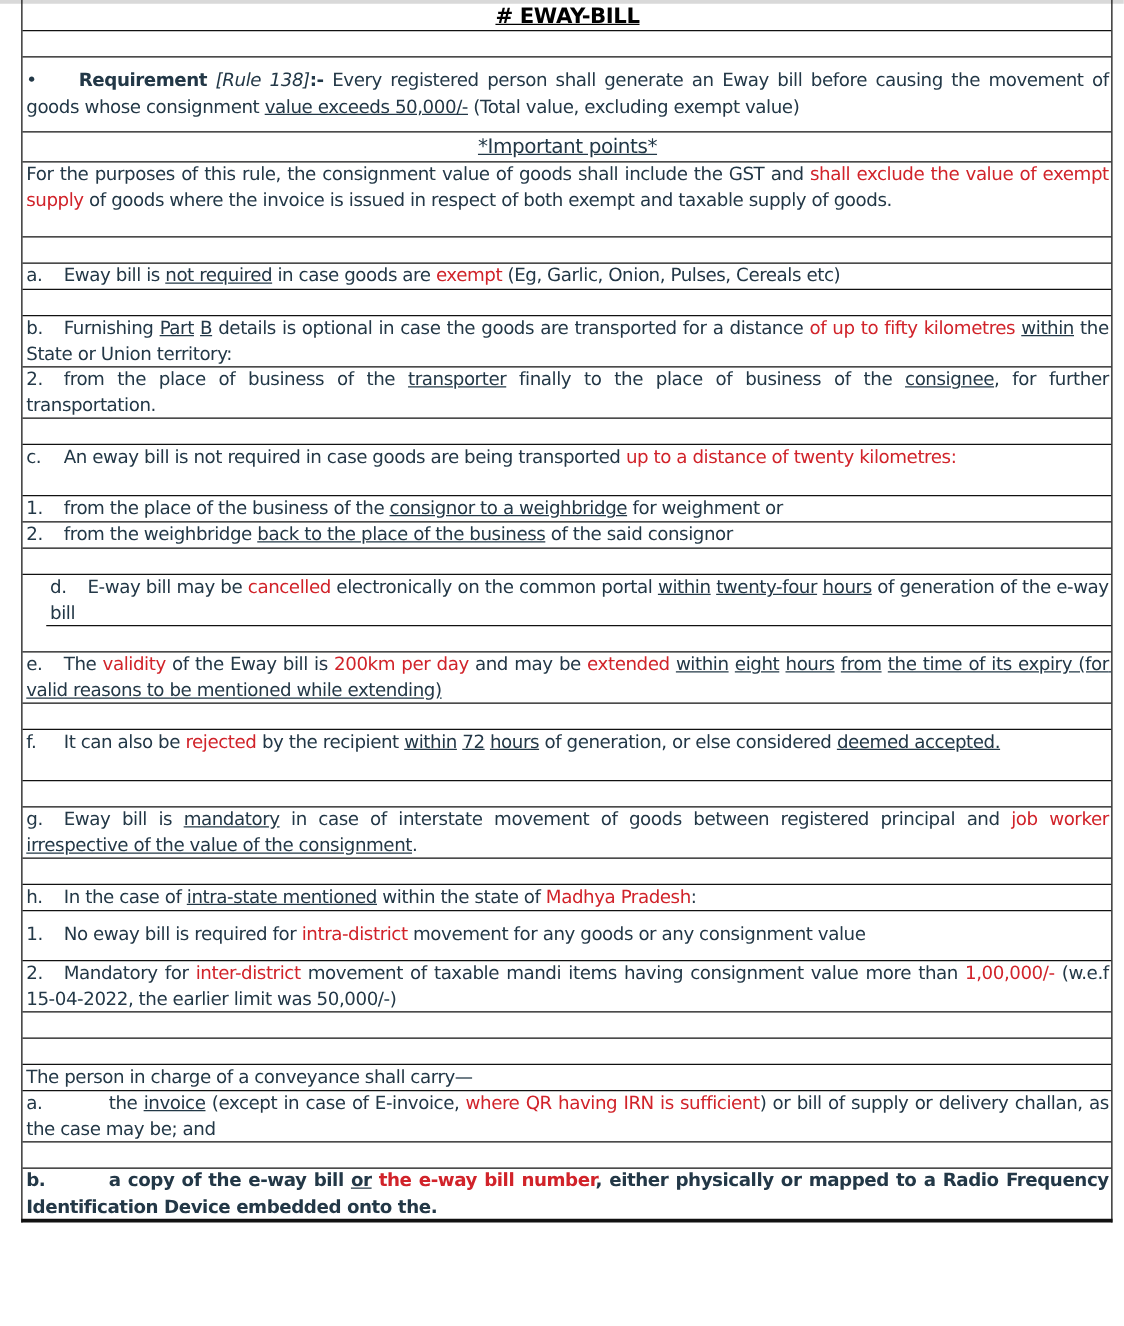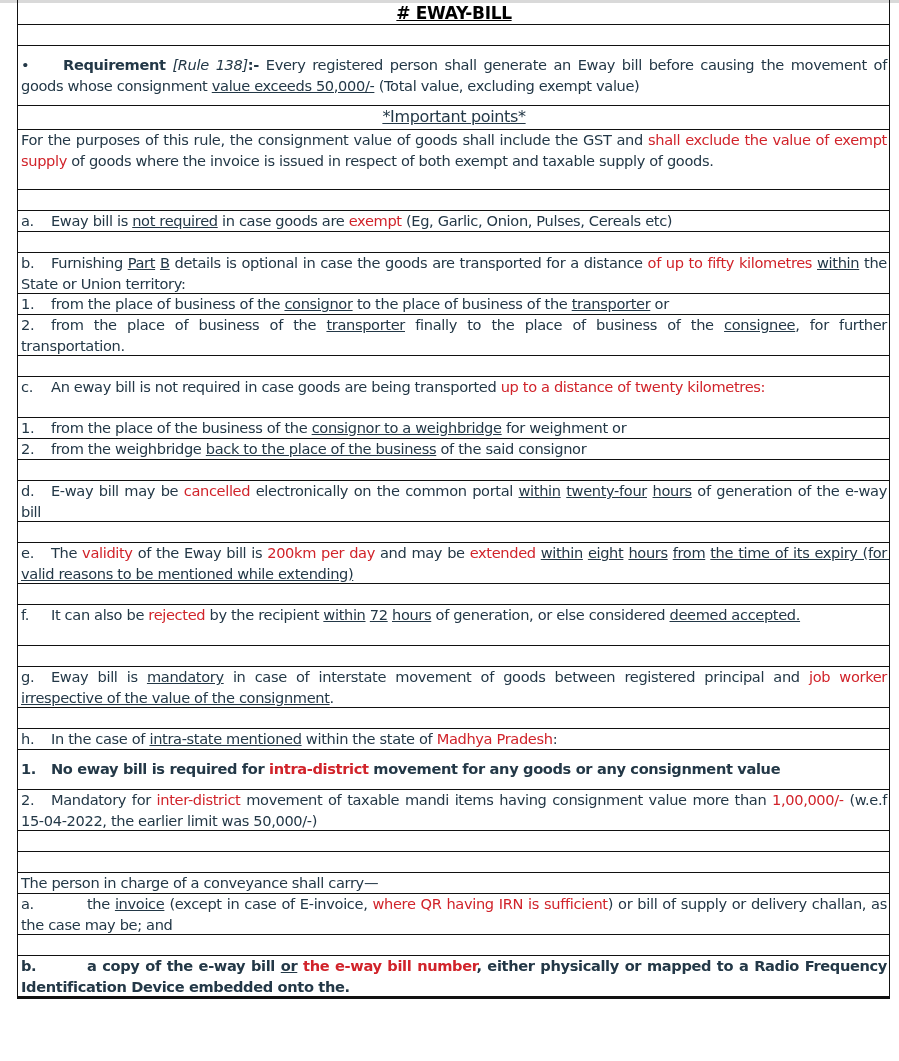--- a/index.html
+++ b/index.html
@@ -67,23 +67,20 @@
   <div class="row" style="height:21px;">
     <span class="lab" style="white-space: pre-wrap;">a.</span><span style="white-space: pre-wrap;">Eway bill is </span><span class="u" style="white-space: pre-wrap;">not required</span><span style="white-space: pre-wrap;"> in case goods are </span><span class="red" style="white-space: pre-wrap;">exempt</span><span style="white-space: pre-wrap;"> (Eg, Garlic, Onion, Pulses, Cereals etc)</span>
   </div>
 
   <div class="row" style="height:21px;"></div>
 
   <div class="row" style="height:41px;">
     <span class="lab" style="white-space: pre-wrap;">b.</span><span style="white-space: pre-wrap;">Furnishing </span><span class="u" style="white-space: pre-wrap;">Part</span><span style="white-space: pre-wrap;"> </span><span class="u" style="white-space: pre-wrap;">B</span><span style="white-space: pre-wrap;"> details is optional in case the goods are transported for a distance </span><span class="red" style="white-space: pre-wrap;">of up to fifty kilometres</span><span style="white-space: pre-wrap;"> </span><span class="u" style="white-space: pre-wrap;">within</span><span style="white-space: pre-wrap;"> the State or Union territory:</span>
   </div>
 
-  <div class="row" style="height:21px;">
-    <span class="lab" style="white-space: pre-wrap;">1.</span><span style="white-space: pre-wrap;">from the place of business of the </span><span class="u" style="white-space: pre-wrap;">consignor</span><span style="white-space: pre-wrap;"> to the place of business of the </span><span class="u" style="white-space: pre-wrap;">transporter</span><span style="white-space: pre-wrap;"> or</span>
-  </div>
 
   <div class="row" style="height:41px;">
     <span class="lab" style="white-space: pre-wrap;">2.</span><span style="white-space: pre-wrap;">from the place of business of the </span><span class="u" style="white-space: pre-wrap;">transporter</span><span style="white-space: pre-wrap;"> finally to the place of business of the </span><span class="u" style="white-space: pre-wrap;">consignee</span><span style="white-space: pre-wrap;">, for further transportation.</span>
   </div>
 
   <div class="row" style="height:21px;"></div>
 
   <div class="row" style="height:41px;">
     <span class="lab" style="white-space: pre-wrap;">c.</span><span style="white-space: pre-wrap;">An eway bill is not required in case goods are being transported </span><span class="red" style="white-space: pre-wrap;">up to a distance of twenty kilometres:</span>
   </div>
@@ -92,21 +89,21 @@
     <span class="lab" style="white-space: pre-wrap;">1.</span><span style="white-space: pre-wrap;">from the place of the business of the </span><span class="u" style="white-space: pre-wrap;">consignor to a weighbridge</span><span style="white-space: pre-wrap;"> for weighment or</span>
   </div>
 
   <div class="row" style="height:21px;">
     <span class="lab" style="white-space: pre-wrap;">2.</span><span style="white-space: pre-wrap;">from the weighbridge </span><span class="u" style="white-space: pre-wrap;">back to the place of the business</span><span style="white-space: pre-wrap;"> of the said consignor</span>
   </div>
 
 
   <div class="row" style="height:21px;"></div>
 
-  <div class="row" style="height:41px;">
+  <div class="row" style="height:41px;margin-left:19px;">
     <span class="lab" style="white-space: pre-wrap;">d.</span><span style="white-space: pre-wrap;">E-way bill may be </span><span class="red" style="white-space: pre-wrap;">cancelled</span><span style="white-space: pre-wrap;"> electronically on the common portal </span><span class="u" style="white-space: pre-wrap;">within</span><span style="white-space: pre-wrap;"> </span><span class="u" style="white-space: pre-wrap;">twenty-four</span><span style="white-space: pre-wrap;"> </span><span class="u" style="white-space: pre-wrap;">hours</span><span style="white-space: pre-wrap;"> of generation of the e-way bill</span>
   </div>
 
   <div class="row" style="height:21px;"></div>
 
   <div class="row" style="height:41px;">
     <span class="lab" style="white-space: pre-wrap;">e.</span><span style="white-space: pre-wrap;">The </span><span class="red" style="white-space: pre-wrap;">validity</span><span style="white-space: pre-wrap;"> of the Eway bill is </span><span class="red" style="white-space: pre-wrap;">200km per day</span><span style="white-space: pre-wrap;"> and may be </span><span class="red" style="white-space: pre-wrap;">extended</span><span style="white-space: pre-wrap;"> </span><span class="u" style="white-space: pre-wrap;">within</span><span style="white-space: pre-wrap;"> </span><span class="u" style="white-space: pre-wrap;">eight</span><span style="white-space: pre-wrap;"> </span><span class="u" style="white-space: pre-wrap;">hours</span><span style="white-space: pre-wrap;"> </span><span class="u" style="white-space: pre-wrap;">from</span><span style="white-space: pre-wrap;"> </span><span class="u" style="white-space: pre-wrap;">the time of its expiry (for valid reasons to be mentioned while extending)</span>
   </div>
 
   <div class="row" style="height:21px;"></div>
@@ -120,21 +117,21 @@
   <div class="row" style="height:41px;">
     <span class="lab" style="white-space: pre-wrap;">g.</span><span style="white-space: pre-wrap;">Eway bill is </span><span class="u" style="white-space: pre-wrap;">mandatory</span><span style="white-space: pre-wrap;"> in case of interstate movement of goods between registered principal and </span><span class="red" style="white-space: pre-wrap;">job worker</span><span style="white-space: pre-wrap;"> </span><span class="u" style="white-space: pre-wrap;">irrespective of the value of the consignment</span><span style="white-space: pre-wrap;">.</span>
   </div>
 
   <div class="row" style="height:21px;"></div>
 
   <div class="row" style="height:21px;">
     <span class="lab" style="white-space: pre-wrap;">h.</span><span style="white-space: pre-wrap;">In the case of </span><span class="u" style="white-space: pre-wrap;">intra-state mentioned</span><span style="white-space: pre-wrap;"> within the state of </span><span class="red" style="white-space: pre-wrap;">Madhya Pradesh</span><span style="white-space: pre-wrap;">:</span>
   </div>
 
-  <div class="row" style="height:40px;padding-top:9px;font-weight:bold;">
+  <div class="row" style="height:40px;padding-top:9px;">
     <span class="lab" style="white-space: pre-wrap;">1.</span><span style="white-space: pre-wrap;">No eway bill is required for </span><span class="red" style="white-space: pre-wrap;">intra-district</span><span style="white-space: pre-wrap;"> movement for any goods or any consignment value</span>
   </div>
 
   <div class="row" style="height:41px;">
     <span class="lab" style="white-space: pre-wrap;">2.</span><span style="white-space: pre-wrap;">Mandatory for </span><span class="red" style="white-space: pre-wrap;">inter-district</span><span style="white-space: pre-wrap;"> movement of taxable mandi items having consignment value more than </span><span class="red" style="white-space: pre-wrap;">1,00,000/-</span><span style="white-space: pre-wrap;"> (w.e.f 15-04-2022, the earlier limit was 50,000/-)</span>
   </div>
 
   <div class="row" style="height:21px;"></div>
 
 

